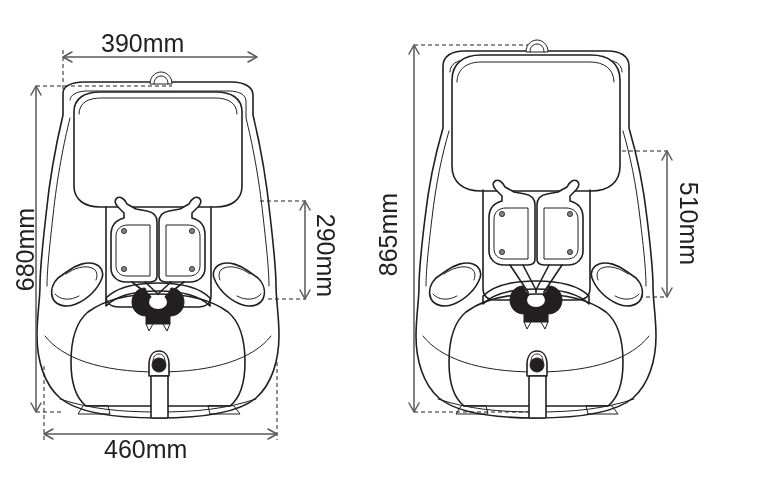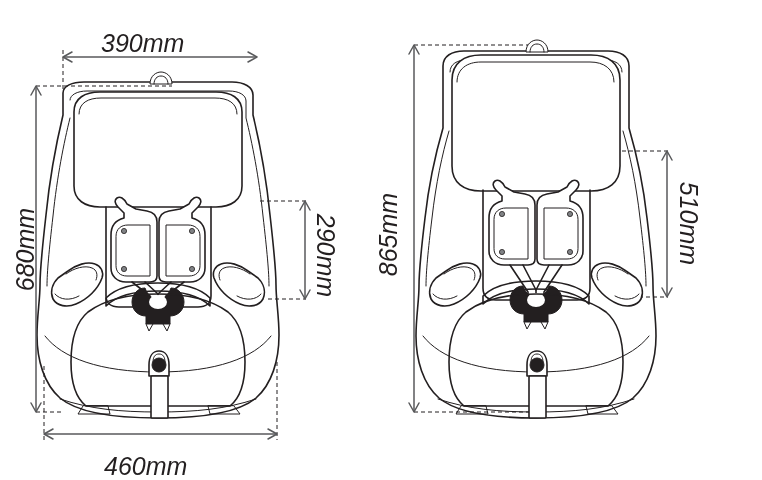--- a/index.html
+++ b/index.html
@@ -10,21 +10,20 @@
   }
   body {
     font-family: "Liberation Sans", sans-serif;
   }
   #stage {
     position: relative;
     width: 762px;
     height: 480px;
     background: #ffffff;
     overflow: hidden;
-    font-style: italic;
   }
   svg.drawing {
     position: absolute;
     left: 0;
     top: 0;
     width: 762px;
     height: 480px;
   }
   .dim-label {
     position: absolute;
@@ -520,19 +519,19 @@
       <path class="arrowhead" d="M662 288 L667 297 L672 288"></path>
     </g>
   </svg>
 
   <div class="dim-label" style="left:101px; top:31px;">390mm</div>
 
   <div class="dim-label rot-ccw" style="left:-45px; top:237px; width:140px; text-align:center;">680mm</div>
 
   <div class="dim-label rot-cw" style="left:255px; top:243px; width:140px; text-align:center;">290mm</div>
 
-  <div class="dim-label" style="left:104px; top:454px;">460mm</div>
+  <div class="dim-label" style="left:104px; top:437px;">460mm</div>
 
   <div class="dim-label rot-ccw" style="left:318px; top:222px; width:140px; text-align:center;">865mm</div>
 
   <div class="dim-label rot-cw" style="left:618px; top:211px; width:140px; text-align:center;">510mm</div>
 
 </div>
 
 </body></html>

